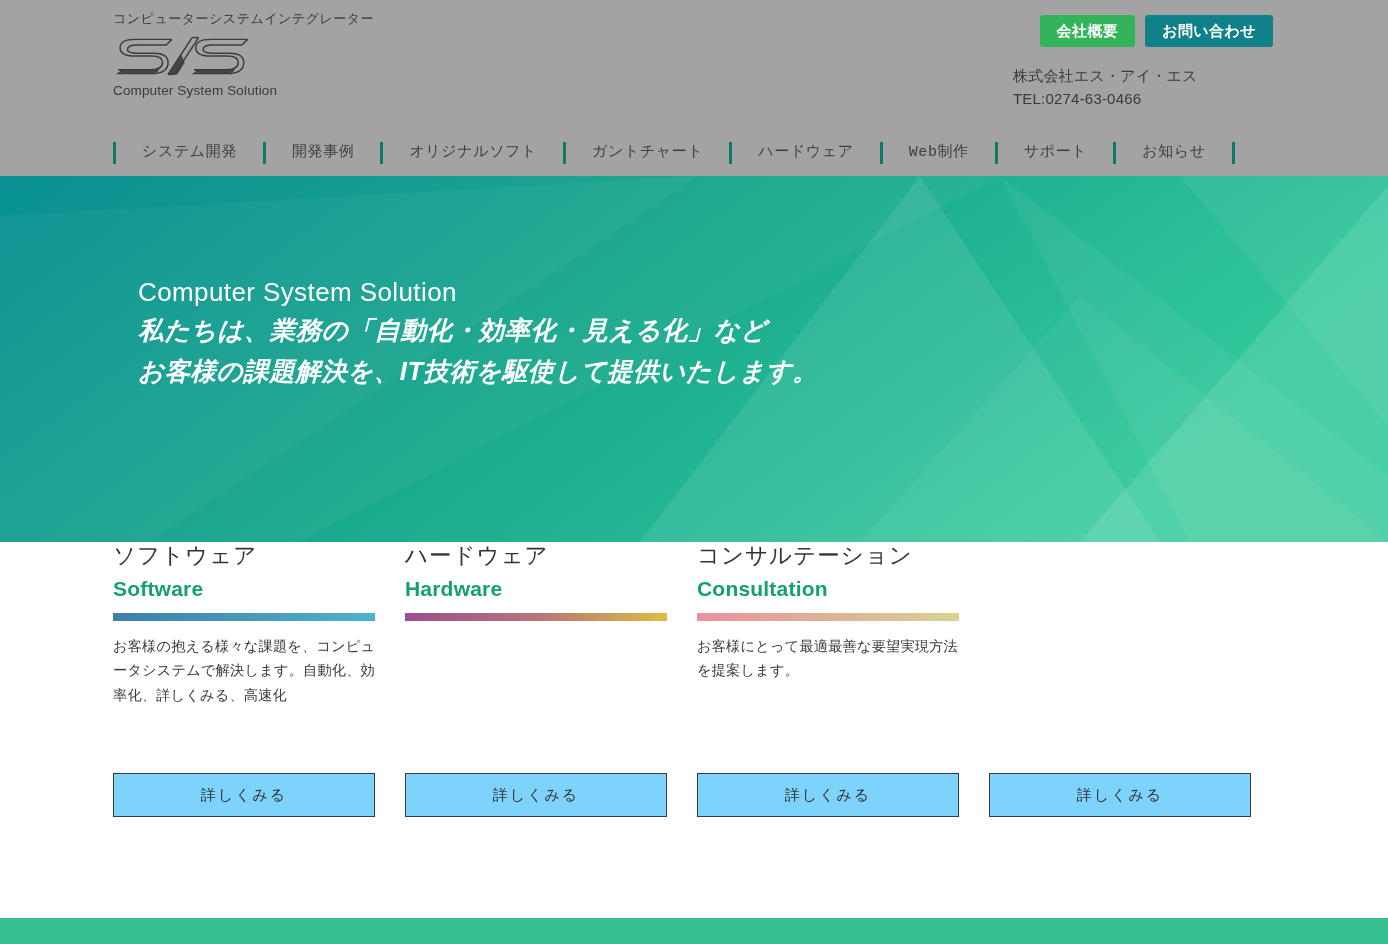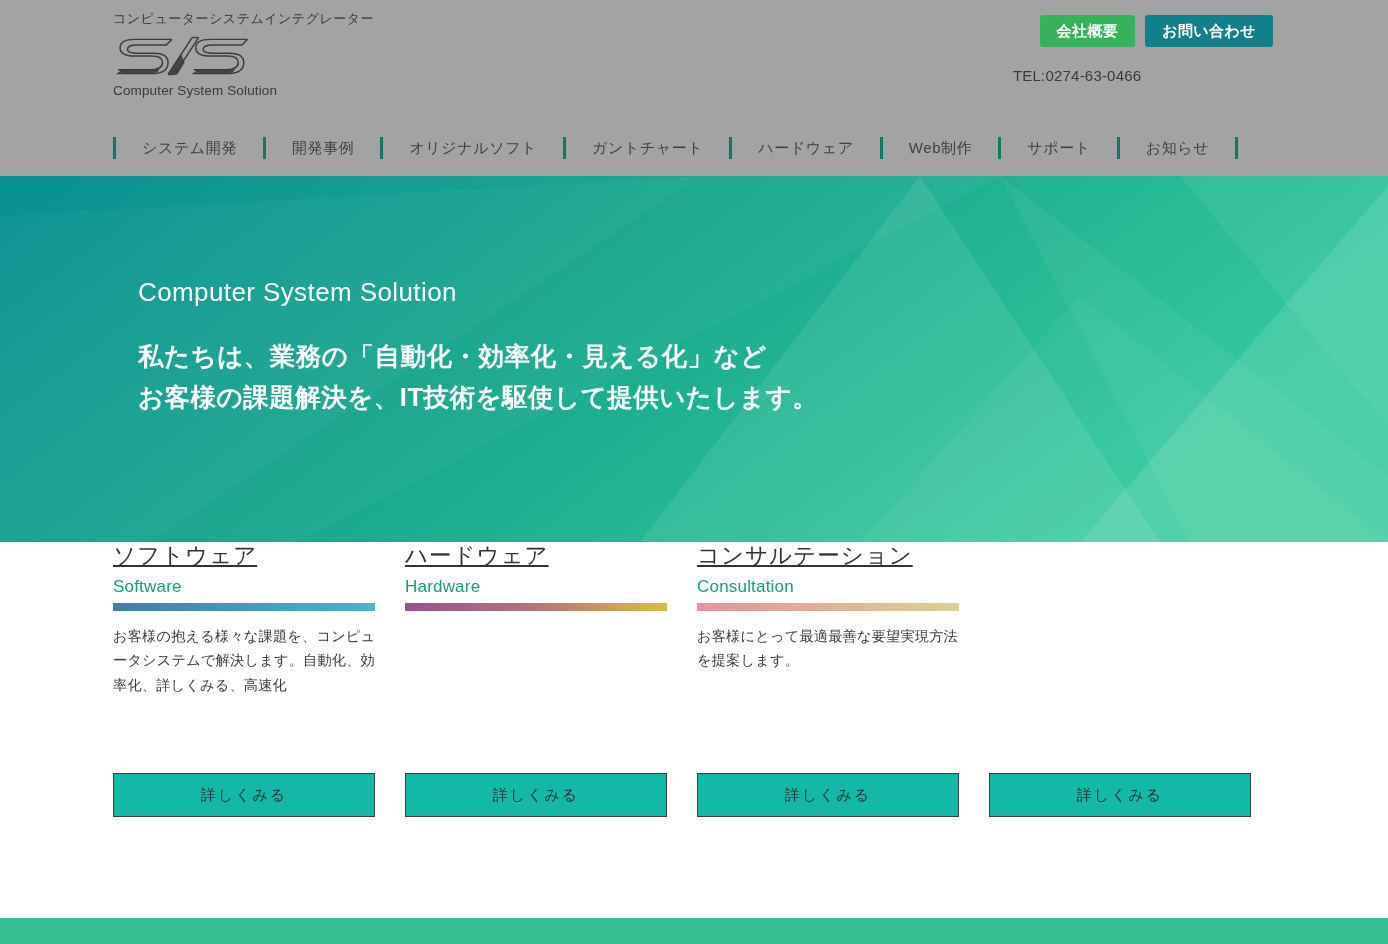--- a/index.html
+++ b/index.html
@@ -66,22 +66,23 @@
     letter-spacing: .2px;
     width: 260px;
   }
 
   
   .nav {
     position: absolute;
     left: 113px;
     top: 132px;
     display: flex;
-    align-items: center;
+    align-items: flex-end;
     height: 32px;
+    font-family: Liberation Mono, monospace;
   }
   .nav-sep {
     width: 3px;
     height: 22px;
     background: #0f7a63;
     flex: none;
   }
   .nav-item {
     font-size: 15px;
     color: #3f3f3f;
@@ -108,69 +109,68 @@
     z-index: 3;
     color: #ffffff;
   }
   .hero-title {
     font-size: 26px;
     font-weight: 400;
     letter-spacing: .4px;
     line-height: 1.3;
   }
   .hero-lines {
-    margin-top: 26px;
     font-size: 25.5px;
     font-weight: 700;
     line-height: 1.62;
     letter-spacing: .5px;
+    font-style: italic;
   }
 
   
   .cards {
     position: absolute;
     left: 0;
     top: 542px;
     width: 100%;
     padding: 0 113px;
     display: flex;
     gap: 0;
   }
   .card { width: 292px; flex: none; padding-right: 30px; }
   .card-title {
     font-size: 22.5px;
     font-weight: 400;
     color: #333333;
     letter-spacing: 1px;
     line-height: 1.2;
     margin-bottom: 8px;
-    text-decoration: underline;
   }
   .card-sub {
-    font-size: 17px;
-    font-weight: 400;
+    font-size: 21px;
+    font-weight: 700;
     letter-spacing: .2px;
     color: #14a070;
-    margin-bottom: 6px;
+    margin-bottom: 12px;
   }
   .card-bar { height: 8px; width: 262px; border-radius: 0; }
   .card-desc {
     margin-top: 13px;
     font-size: 14.2px;
     line-height: 1.72;
     color: #3a3a3a;
     letter-spacing: .2px;
     width: 268px;
   }
   .card-btn {
     position: absolute;
     width: 262px;
     height: 44px;
     border: 1px solid #3b3b3b;
-    background: #14b8a6;
+    background: #7dd3fc;
     color: #333333;
     font-size: 15px;
     letter-spacing: 2px;
     font-family: inherit;
     cursor: pointer;
     display: flex;
     align-items: center;
     justify-content: center;
   }
 
@@ -223,20 +223,21 @@
       </svg>
       <div class="brand-sub">Computer System Solution</div>
     </div>
 
     <div class="header-actions">
       <button class="btn-pill btn-company">会社概要</button>
       <button class="btn-pill btn-contact">お問い合わせ</button>
     </div>
 
     <div class="header-contact">
+      <div>株式会社エス・アイ・エス</div>
       <div>TEL:0274-63-0466</div>
     </div>
 
     <nav class="nav">
       <span class="nav-sep"></span>
       <a class="nav-item">システム開発</a>
       <span class="nav-sep"></span>
       <a class="nav-item">開発事例</a>
       <span class="nav-sep"></span>
       <a class="nav-item">オリジナルソフト</a>

